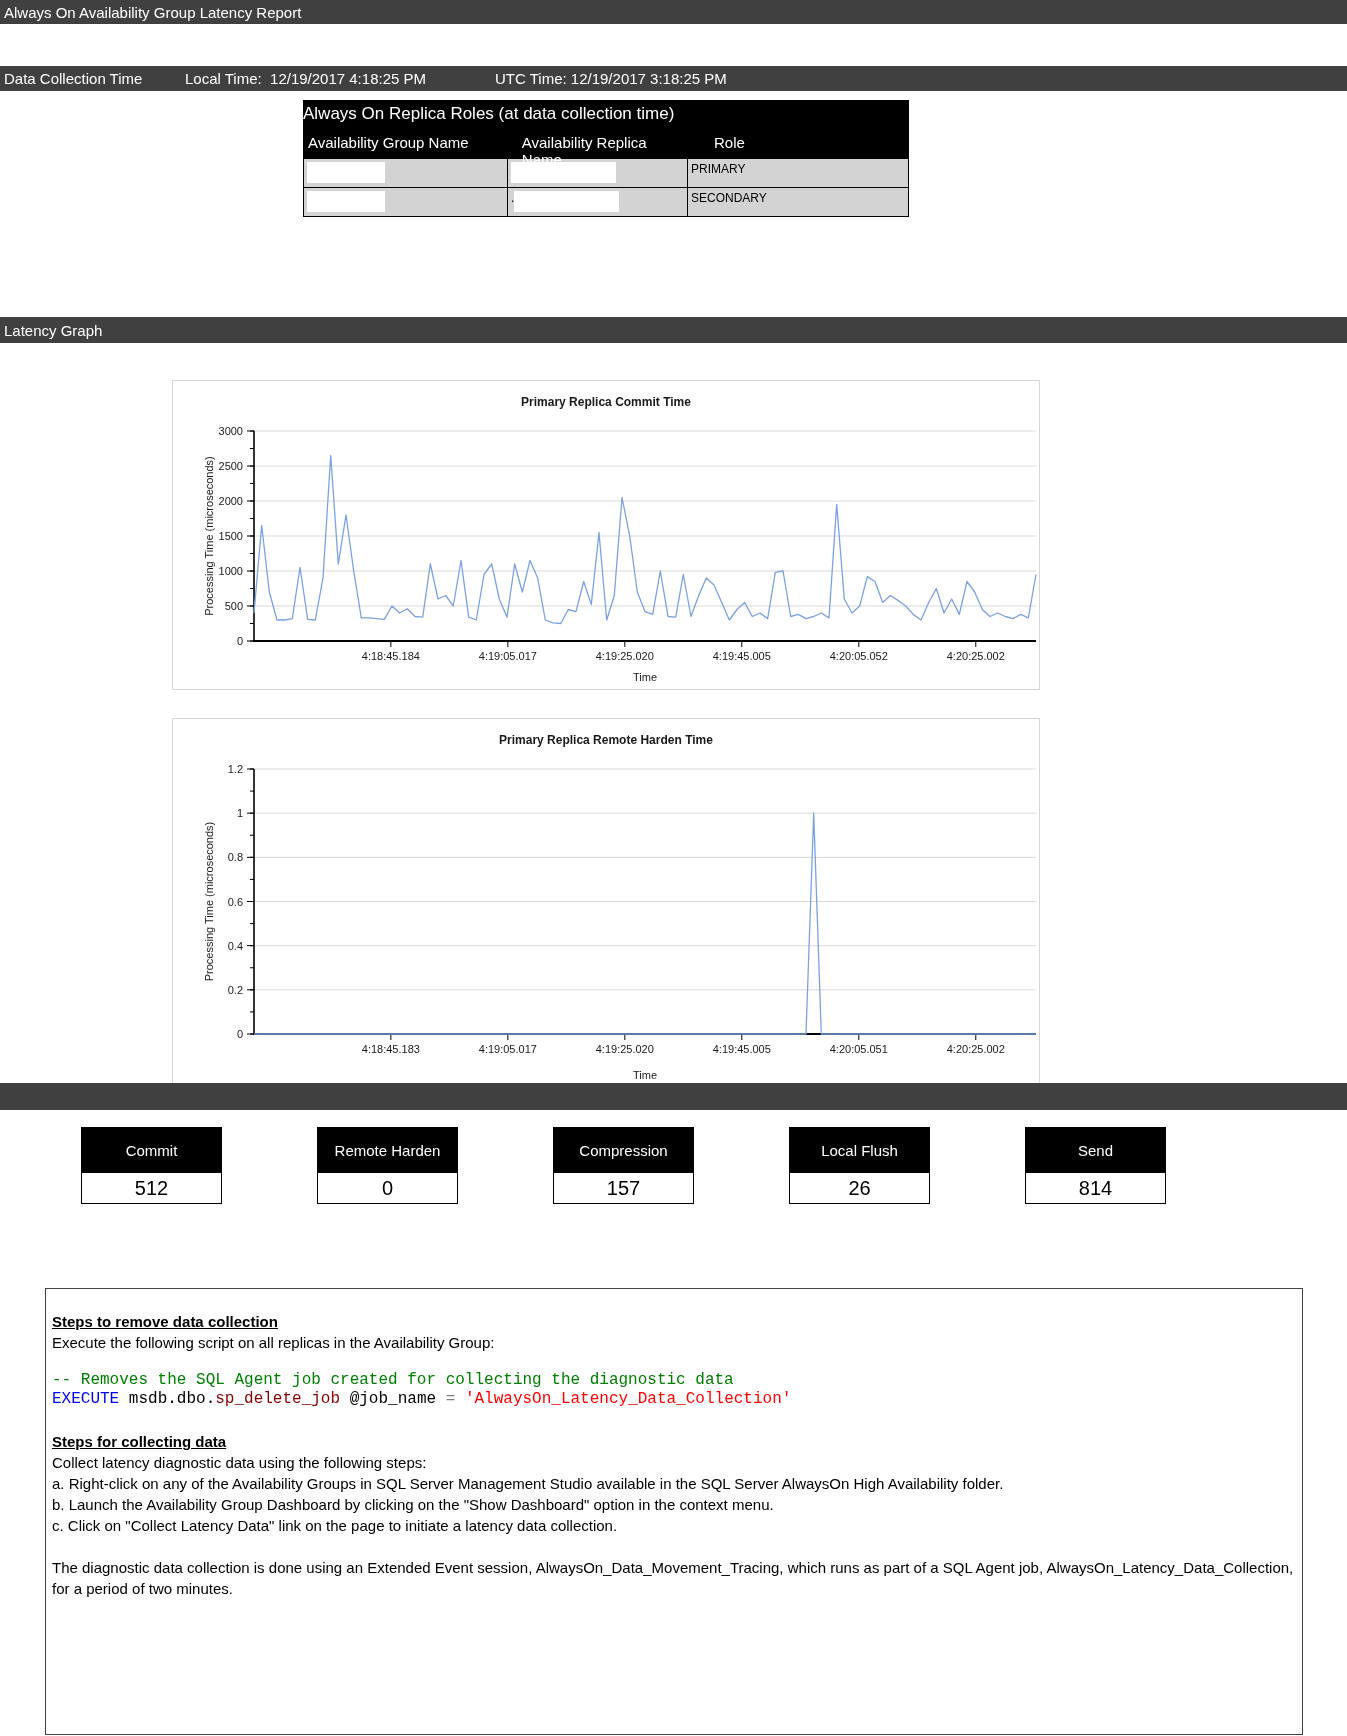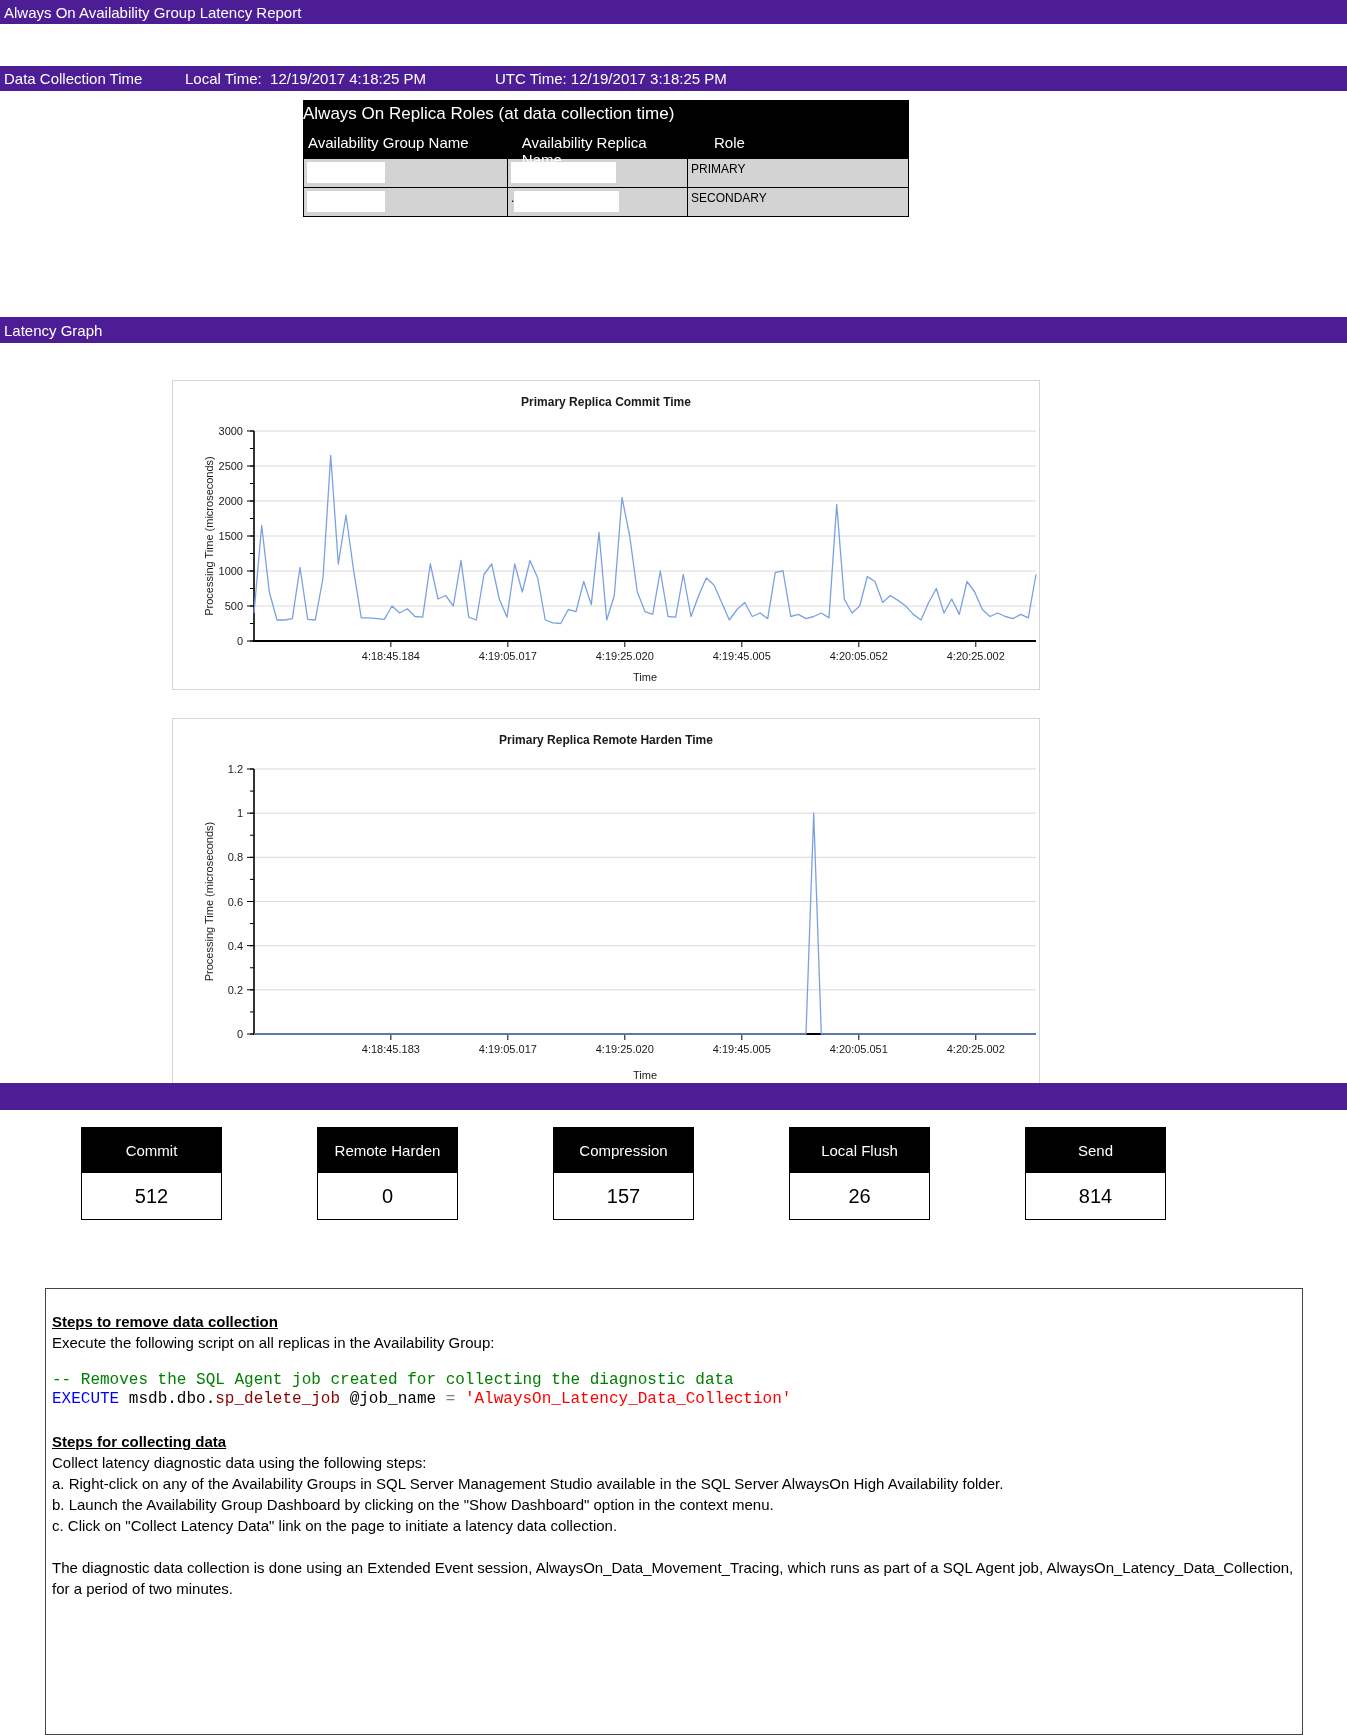--- a/index.html
+++ b/index.html
@@ -2,21 +2,21 @@
 <html><head>
 <meta charset="utf-8">
 <style>
   * { box-sizing: border-box; margin: 0; padding: 0; }
   html,body { background:#fff; }
   body {
     width:1347px; height:1736px; position:relative;
     font-family:"Liberation Sans", sans-serif; color:#000;
   }
   .black-bar {
-    position:absolute; left:0; width:1347px; background:#4c1d95; color:#fff;
+    position:absolute; left:0; width:1347px; background:#404040; color:#fff;
     display:flex; align-items:center; font-size:15px;
   }
   .black-bar .bar-text { position:absolute; white-space:pre; }
 
   
   .roles-table { position:absolute; left:303px; top:100px; width:606px; }
   .roles-title {
     background:#000; color:#fff; height:28px; line-height:28px;
     font-size:17px; 
   }
@@ -41,21 +41,21 @@
   svg text.tick  { font:11px "Liberation Sans", sans-serif; fill:#1a1a1a; }
   svg text.ctitle{ font:bold 12px "Liberation Sans", sans-serif; fill:#1a1a1a; }
 
   
   .stat-box { position:absolute; top:1127px; width:177px;padding-left:36px; }
   .stat-head {
     background:#000; color:#fff; height:46px; font-size:15px;
     display:flex; align-items:center; justify-content:center;
   }
   .stat-value {
-    background:#fff; height:47px; font-size:20px;
+    background:#fff; height:31px; font-size:20px;
     border:1px solid #000; border-top:none;
     display:flex; align-items:center; justify-content:center;
   }
 
   
   .steps-box {
     position:absolute; left:45px; top:1288px; width:1258px; height:447px;
     border:1px solid #444; padding:22px 8px 0 6px; font-size:15px; line-height:21px;
   }
   .steps-heading { font-weight:bold; text-decoration:underline; font-size:15px; }

